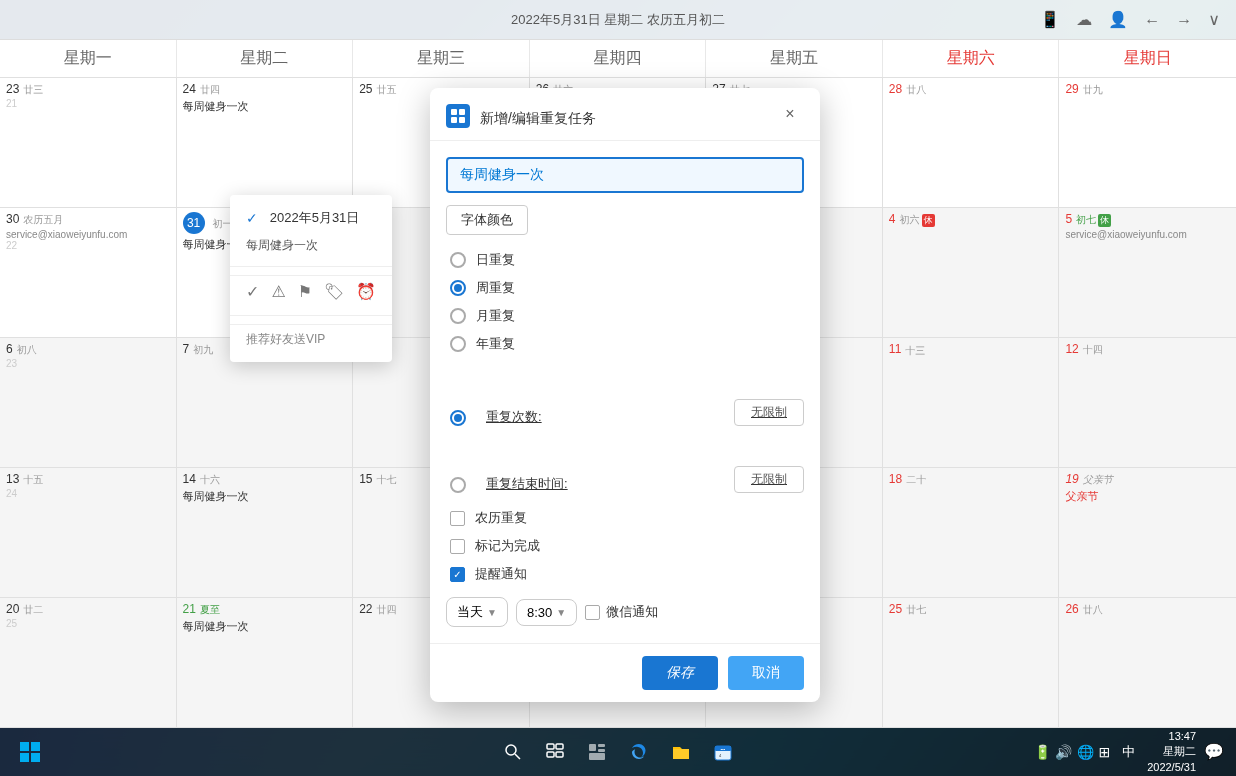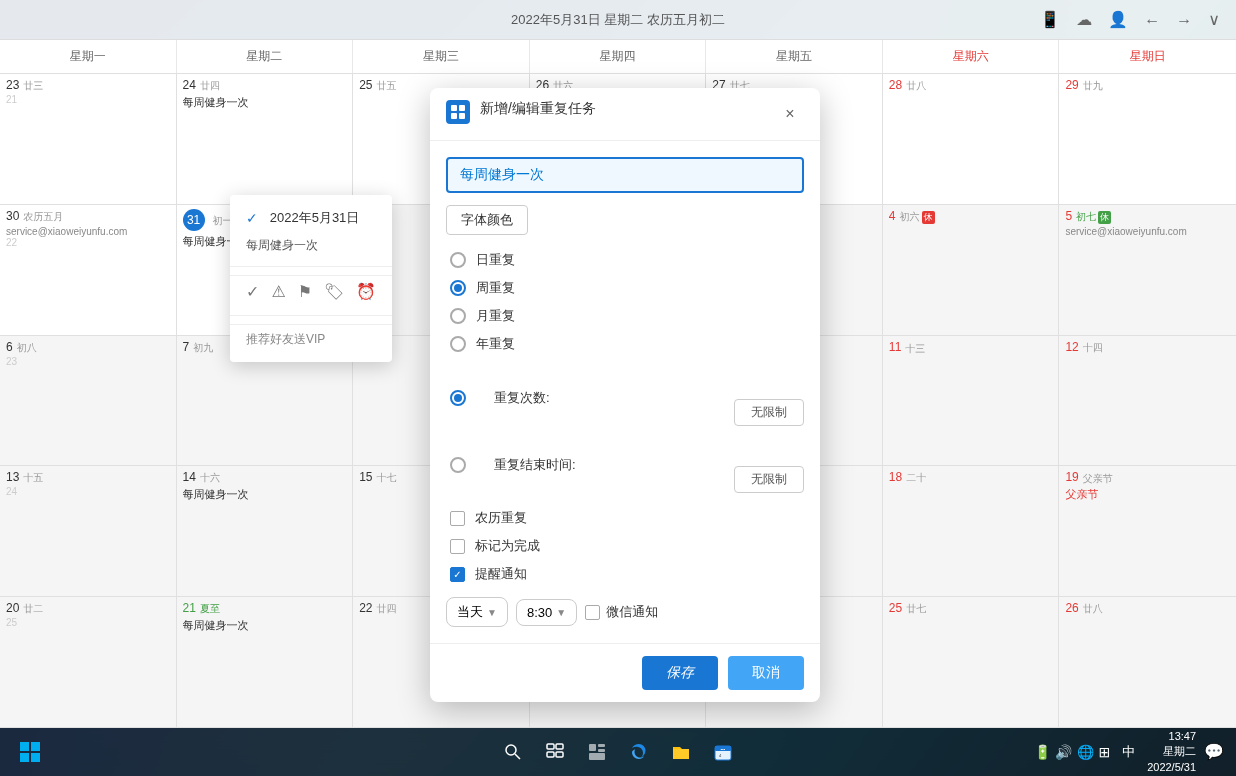--- a/index.html
+++ b/index.html
@@ -85,21 +85,21 @@
     }
     .cal-header {
       display: grid;
       grid-template-columns: repeat(7, 1fr);
       background: white;
       border-bottom: 1px solid #e0e0e0;
     }
     .cal-header-cell {
       padding: 8px;
       text-align: center;
-      font-size: 12px;
+      font-size: 16px;
       color: #666;
       border-right: 1px solid #e8e8e8;
     }
     .cal-header-cell:last-child { border-right: none; }
     .cal-header-cell.weekend { color: #e53935; }
 
     .cal-body {
       flex: 1;
       display: grid;
       grid-template-rows: repeat(5, 1fr);
@@ -229,21 +229,21 @@
       left: 430px;
       width: 390px;
       background: white;
       border-radius: 8px;
       box-shadow: 0 8px 32px rgba(0,0,0,0.25);
       z-index: 70;
       overflow: hidden;
     }
     .dialog-titlebar {
       display: flex;
-      align-items: flex-start;
+      align-items: flex-end;
       padding: 12px 16px;
       border-bottom: 1px solid #eee;
       gap: 10px;
     }
     .dialog-icon {
       width: 24px; height: 24px;
       background: #1976d2;
       border-radius: 4px;
       display: flex; align-items: center; justify-content: center;
       color: white;
@@ -326,24 +326,25 @@
 
     .repeat-options {
       display: flex;
       flex-direction: column;
       gap: 10px;
       margin-bottom: 16px;
       margin-left: 4px;
     }
     .repeat-row {
       display: flex;
-      align-items: center;
-      gap: 28px;
+      align-items: flex-end;
+      gap: 20px;
       font-size: 13px;
       color: #333;
+      text-decoration: underline;
     }
     .repeat-radio {
       width: 16px; height: 16px;
       border-radius: 50%;
       border: 2px solid #1976d2;
       display: flex; align-items: center; justify-content: center;
       flex-shrink: 0;
     }
     .repeat-radio.checked::after {
       content: '';
@@ -678,21 +679,21 @@
           <span class="cal-cell-lunar">十九</span>
         </div>
       </div>
       <div class="cal-cell other-month">
         <div style="display:flex;align-items:baseline;">
           <span class="cal-cell-date weekend-date">18</span>
           <span class="cal-cell-lunar">二十</span>
         </div>
       </div>
       <div class="cal-cell other-month">
-        <div style="display:flex;align-items:flex-end;">
+        <div style="display:flex;align-items:center;font-style:italic;">
           <span class="cal-cell-date weekend-date">19</span>
           <span class="cal-cell-lunar">父亲节</span>
         </div>
         <div class="cal-event" style="color:#e53935;">父亲节</div>
       </div>
     </div>
 
     <div class="cal-row">
       <div class="cal-cell other-month">
         <div style="display:flex;align-items:baseline;">

